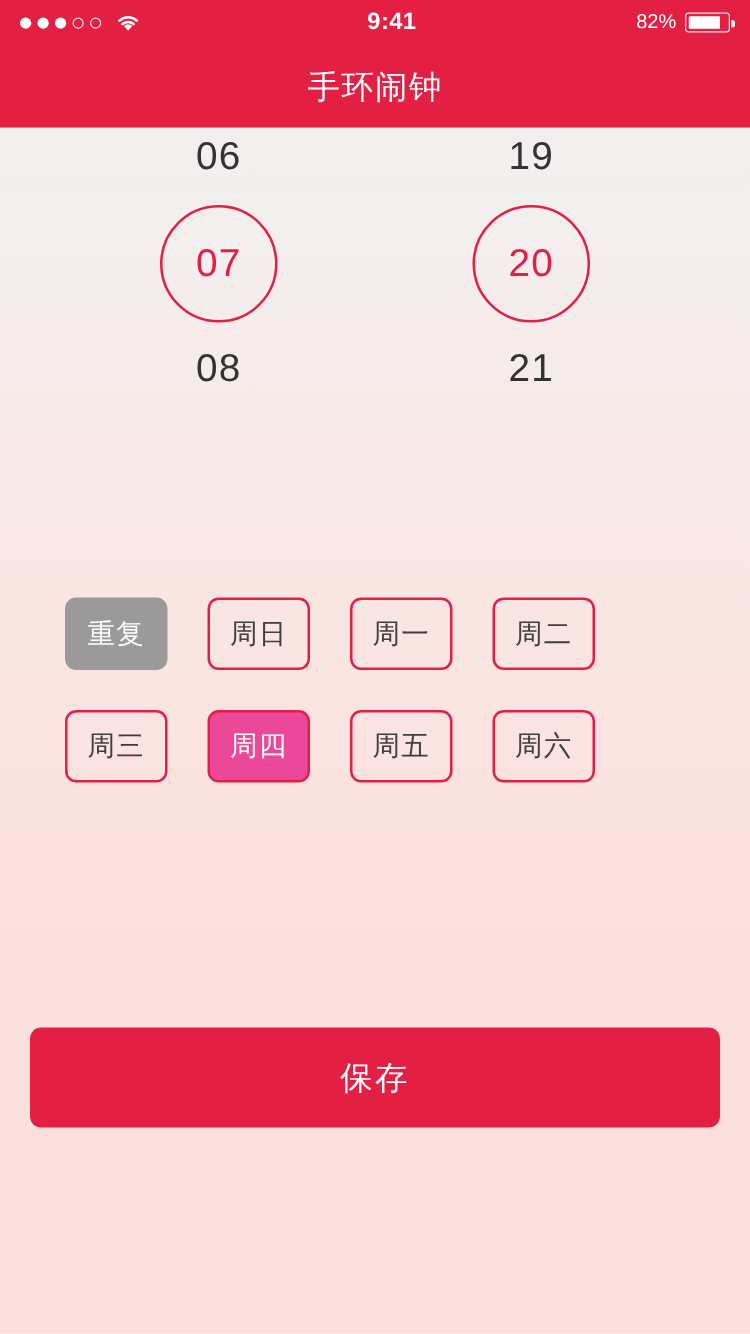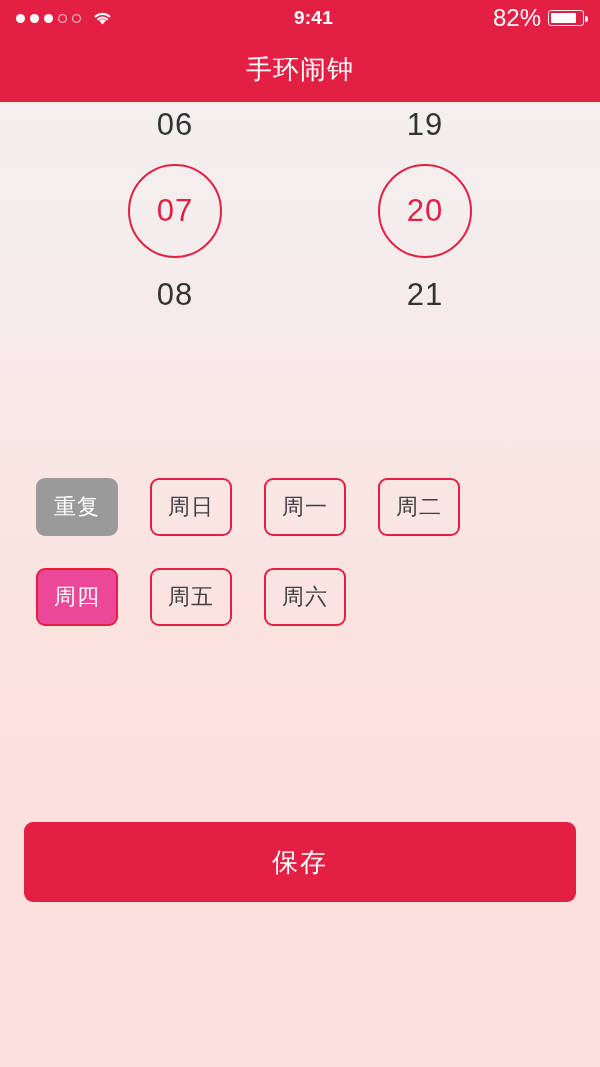--- a/index.html
+++ b/index.html
@@ -23,21 +23,21 @@
   .dots{ display:flex; align-items:center; gap:5px; }
   .dot{ width:9px; height:9px; border-radius:50%; background:#fff; }
   .dot.hollow{ background:transparent; border:1.5px solid rgba(255,255,255,.85); }
   .wifi{ margin-left:4px; display:flex; align-items:flex-end; }
   .sb-center{
     position:absolute; left:0; right:0; text-align:center;
     font-size:19px; font-weight:bold; letter-spacing:.3px;margin-left:27px;
   }
   .sb-right{
     margin-left:auto; display:flex; align-items:center; gap:7px;
-    font-size:24px; position:relative; z-index:2;
+    font-size:16px; position:relative; z-index:2;
   }
   .battery{
     width:36px; height:16px; border:1.6px solid rgba(255,255,255,.9);
     border-radius:3px; padding:1.6px; display:flex; align-items:center;
     position:relative;
   }
   .battery::after{
     content:""; position:absolute; right:-5px; top:4.5px;
     width:3px; height:6px; background:rgba(255,255,255,.9);
     border-radius:0 2px 2px 0;
@@ -64,21 +64,21 @@
     text-align:center; width:100%; letter-spacing:1px;
   }
   .pk-item.selected{
     width:94px; height:94px; line-height:90px; border-radius:50%;
     border:2px solid #e32044; color:#e32044; font-size:31px;
     margin:16px 0 14px 0;
   }
 
   
   .days-grid{
-    position:absolute; left:36px; top:478px;
+    position:absolute; left:52px; top:478px;
     width:528px;
     display:grid; grid-template-columns:repeat(4,82px);
     grid-auto-rows:58px; column-gap:67px; row-gap:9px;gap:32px;
   }
   .day-btn{
     border:2px solid #e32044; border-radius:9px;
     background:transparent; color:#404040; font-size:22px;
     display:flex; align-items:center; justify-content:center;
     letter-spacing:1px; cursor:pointer;
   }
@@ -143,18 +143,19 @@
     <div class="pk-item selected">20</div>
     <div class="pk-item">21</div>
   </div>
 </div>
 
 <div class="days-grid">
   <div class="day-btn label">重复</div>
   <div class="day-btn">周日</div>
   <div class="day-btn">周一</div>
   <div class="day-btn">周二</div>
+  <div class="day-btn">周三</div>
   <div class="day-btn active">周四</div>
   <div class="day-btn">周五</div>
   <div class="day-btn">周六</div>
 </div>
 
 <button class="save-btn">保存</button>
 
 </body></html>

